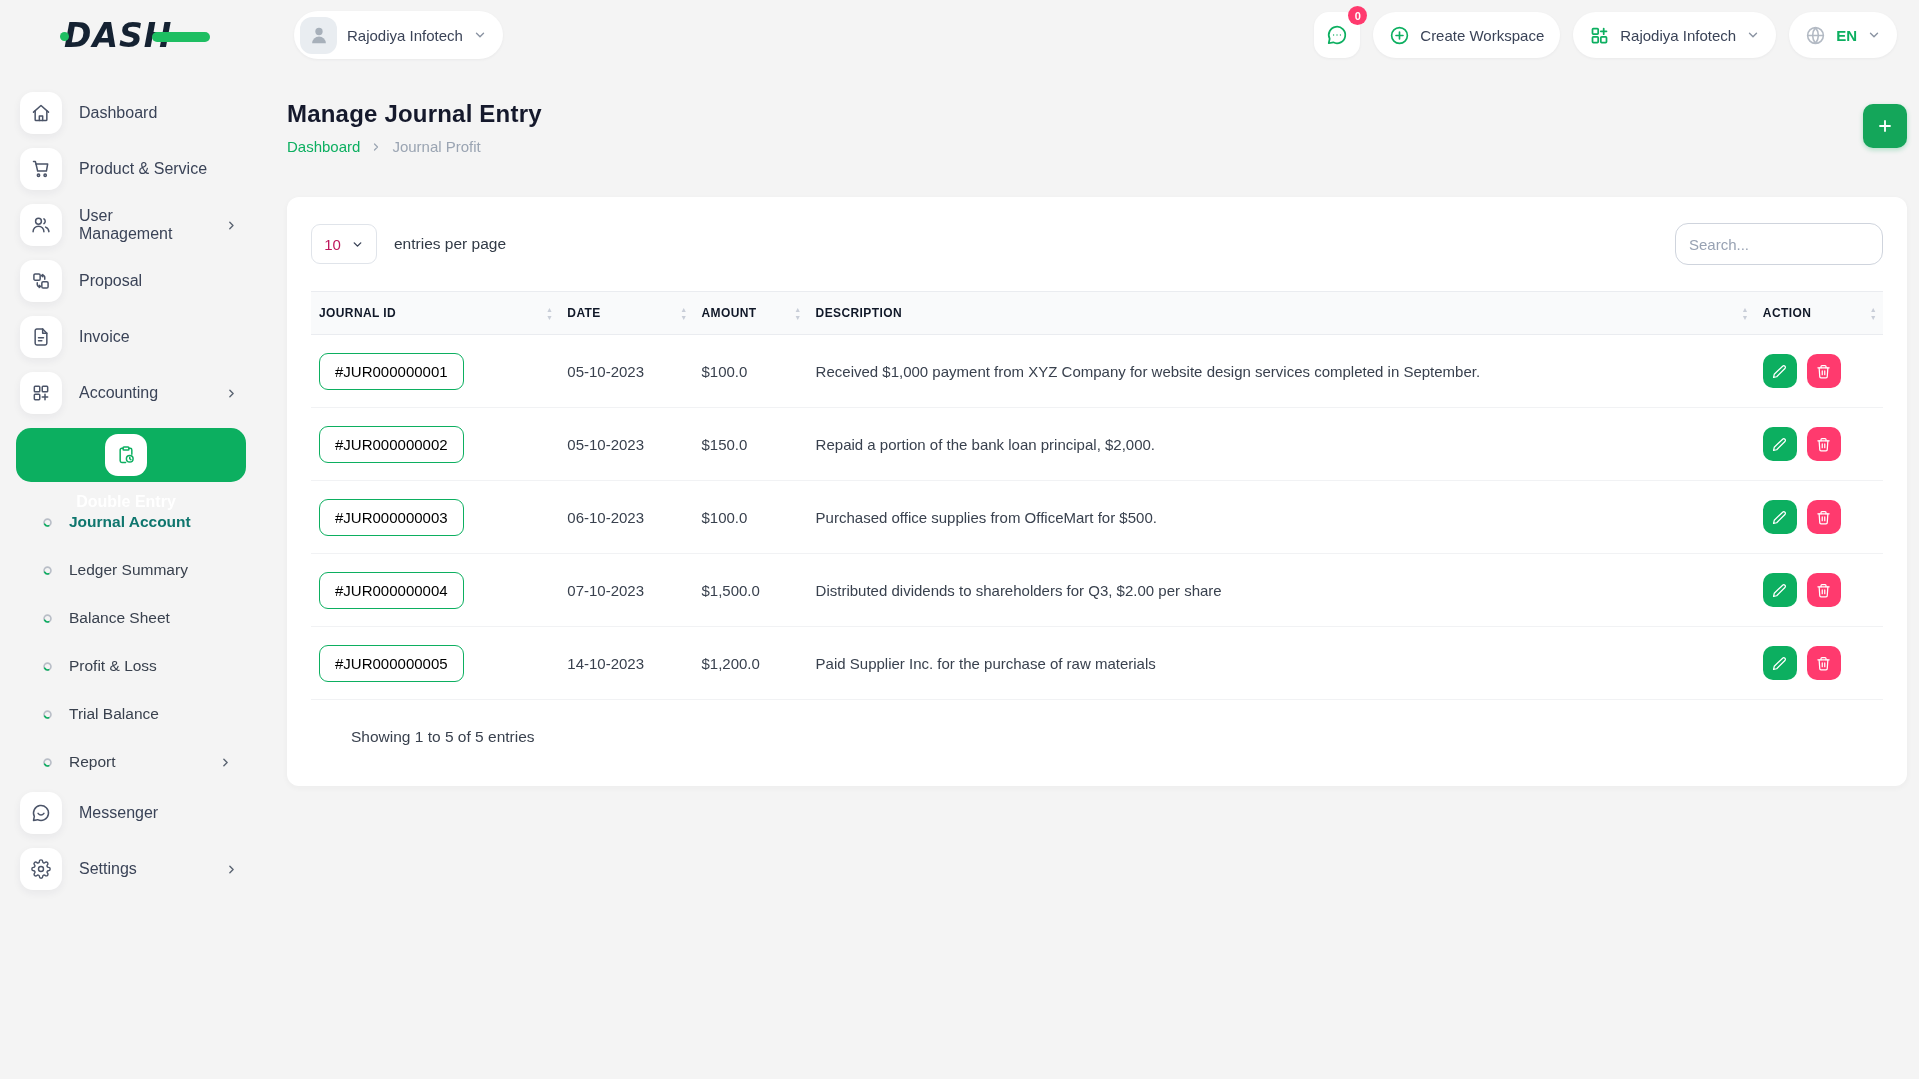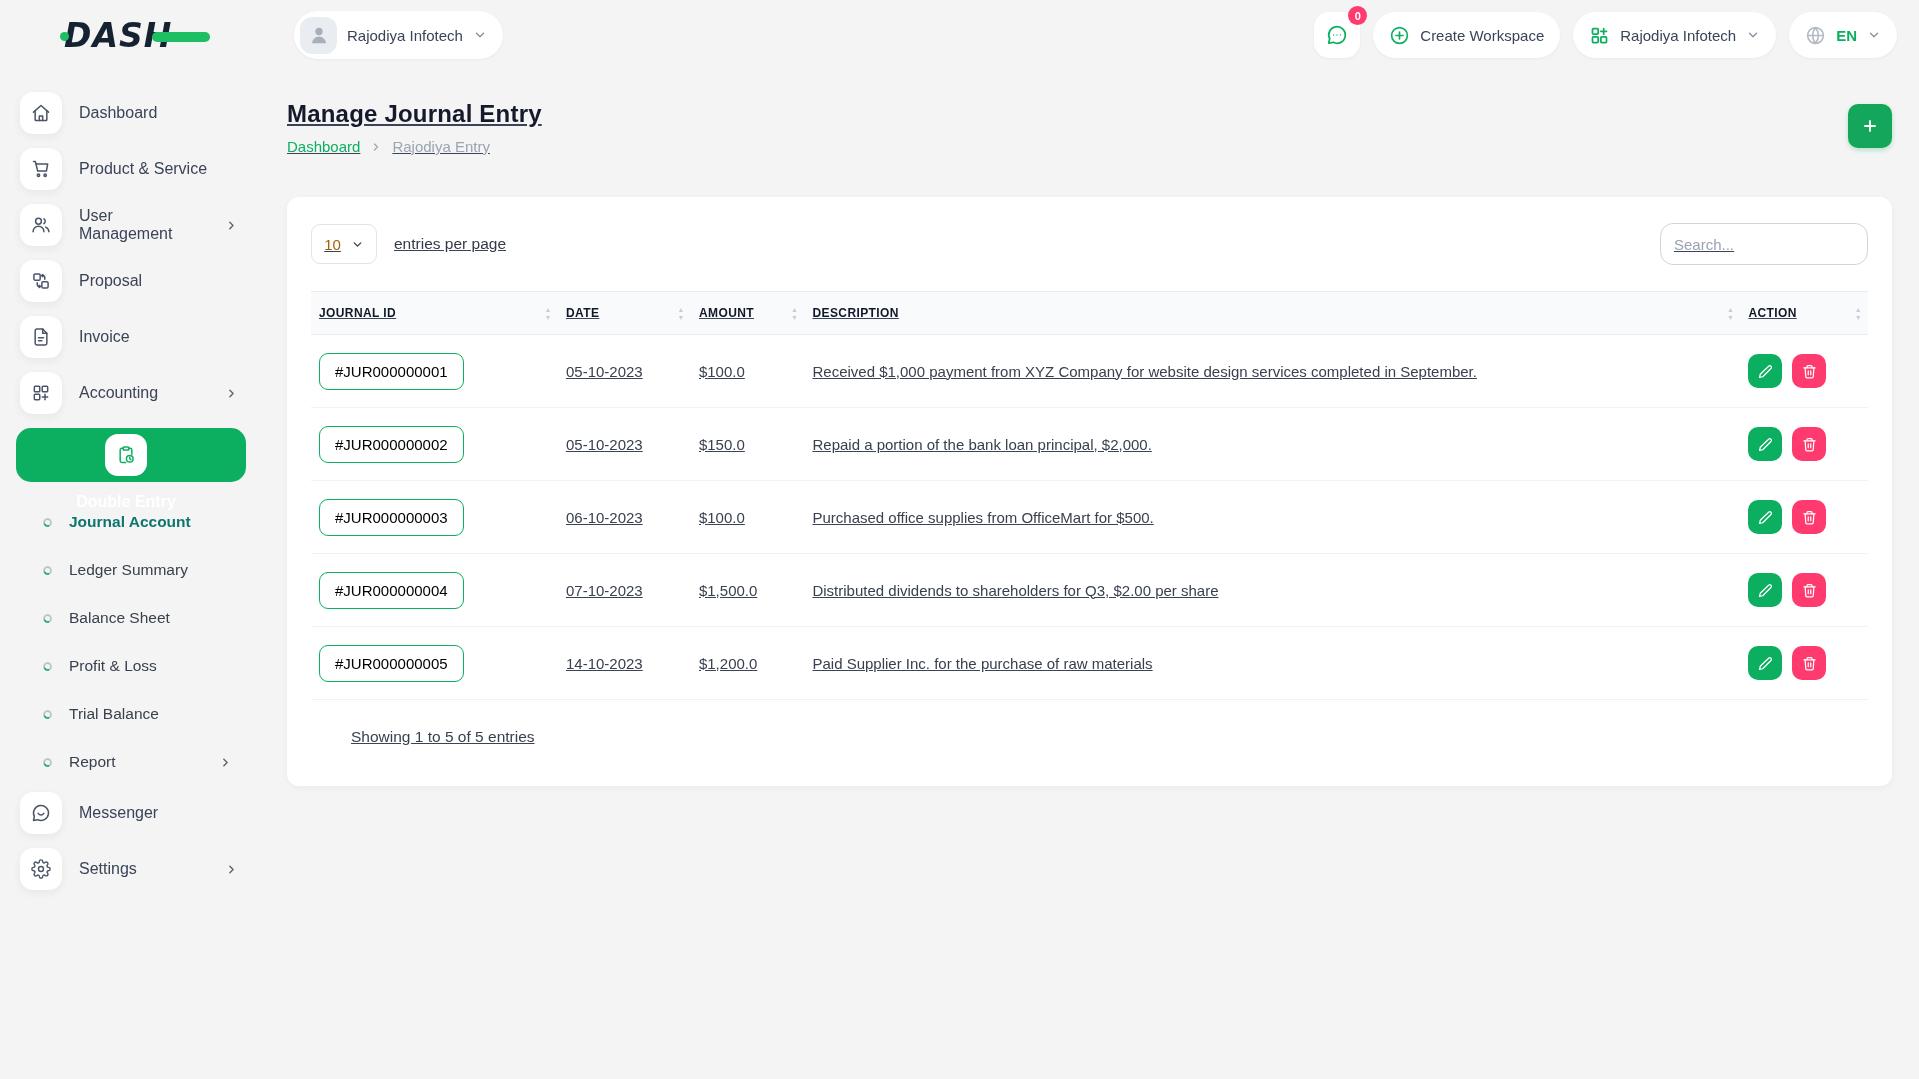--- a/index.html
+++ b/index.html
@@ -80,21 +80,21 @@
   .submenu { padding-left:26px; margin-bottom:6px; }
   .sub-item {
     display:flex; align-items:center; gap:16px; height:48px; cursor:pointer;
   }
   .sub-bullet { flex:none; }
   .sub-label { font-size:15.5px; color:#39414e; flex:1 1 auto; }
   .sub-item.active .sub-label { color:#0f766e; font-weight:700; }
   .sub-item .chevron-right { color:#5b6472; margin-right:14px; }
 
   
-  .main { position:absolute; top:70px; left:260px; right:0; bottom:0; padding:30px 27px 0 27px;text-decoration:underline; }
+  .main { position:absolute; top:70px; left:260px; right:0; bottom:0; padding:30px 12px 0 27px; }
   .page-head { display:flex; align-items:flex-start; justify-content:space-between; }
   .page-title { font-size:24px; font-weight:700; color:#15192c; letter-spacing:.2px; }
   .breadcrumb { display:flex; align-items:center; gap:10px; margin-top:10px; font-size:15px; }
   .breadcrumb .crumb-home { color:#0caf60; cursor:pointer; }
   .breadcrumb .crumb-sep { color:#9aa4b2; }
   .breadcrumb .crumb-current { color:#9aa4b2; }
   .add-btn {
     width:44px; height:44px; border-radius:10px; background:#14a65a; border:none;
     display:flex; align-items:center; justify-content:center; cursor:pointer;
     box-shadow:0 2px 5px rgba(12,175,96,.3); margin-top:4px;
@@ -104,21 +104,21 @@
   .card {
     margin-top:42px; background:#fff; border-radius:12px;
     padding:26px 24px 40px 24px;
     box-shadow:0 2px 6px rgba(40,41,61,.04);
   }
   .table-controls { display:flex; align-items:center; justify-content:space-between; margin-bottom:26px; }
   .left-controls { display:flex; align-items:center; gap:17px; }
   .select-box {
     width:66px; height:40px; border:1px solid #e0e4ea; border-radius:9px; background:#fff;
     display:flex; align-items:center; justify-content:center; gap:10px;
-    font-size:15px; color:#a16207; cursor:pointer;
+    font-size:15px; color:#be185d; cursor:pointer;
   }
   .entries-label { font-size:15.5px; color:#313a46; }
   .search-input {
     width:208px; height:42px; border:1px solid #cfd4dd; border-radius:13px;
     padding:0 13px; font-size:15px; color:#701a75; outline:none;
     font-family:"Liberation Sans", sans-serif; background:#fff;
   }
   .search-input::placeholder { color:#98a2b3; }
 
   table.journal-table { width:100%; border-collapse:collapse; }
@@ -390,21 +390,21 @@
 <main class="main">
 
   <div class="page-head">
     <div>
       <h1 class="page-title">Manage Journal Entry</h1>
       <div class="breadcrumb">
         <span class="crumb-home">Dashboard</span>
         <svg class="crumb-sep" width="12" height="12" viewBox="0 0 24 24" fill="none" stroke="currentColor" stroke-width="2.4" stroke-linecap="round" stroke-linejoin="round">
             <path d="m9 6 6 6-6 6"></path>
           </svg>
-        <span class="crumb-current">Rajodiya Entry</span>
+        <span class="crumb-current">Journal Profit</span>
       </div>
     </div>
     <button class="add-btn">
       <svg width="20" height="20" viewBox="0 0 24 24" fill="none" stroke="#fff" stroke-width="2.2" stroke-linecap="round">
           <path d="M12 6v12M6 12h12"></path>
         </svg>
     </button>
   </div>
 
   <section class="card">

